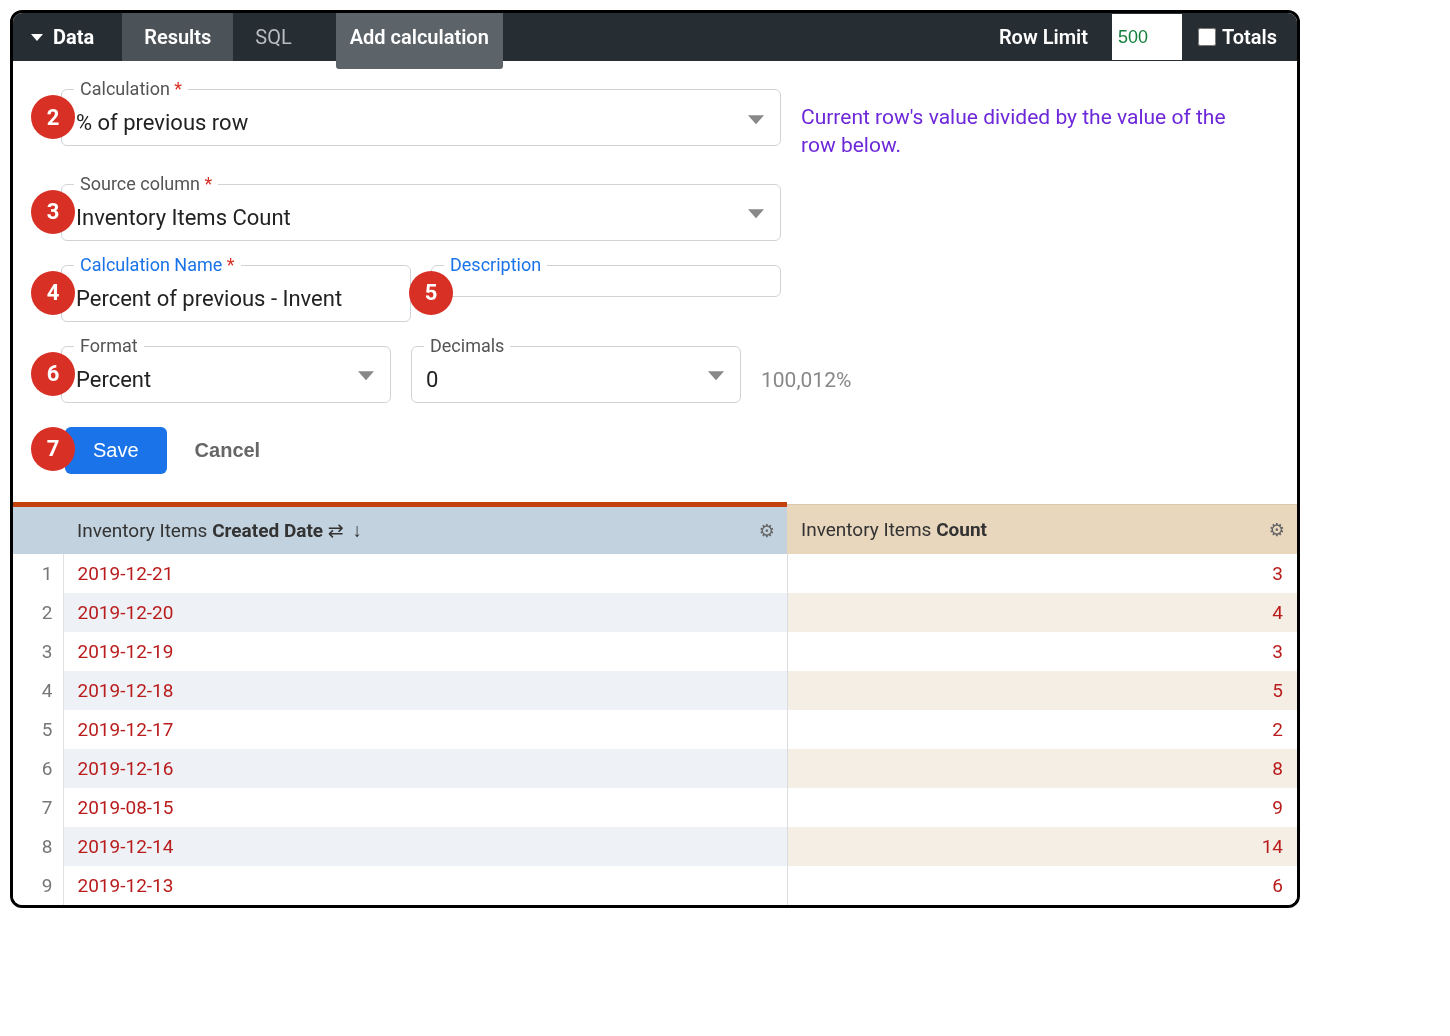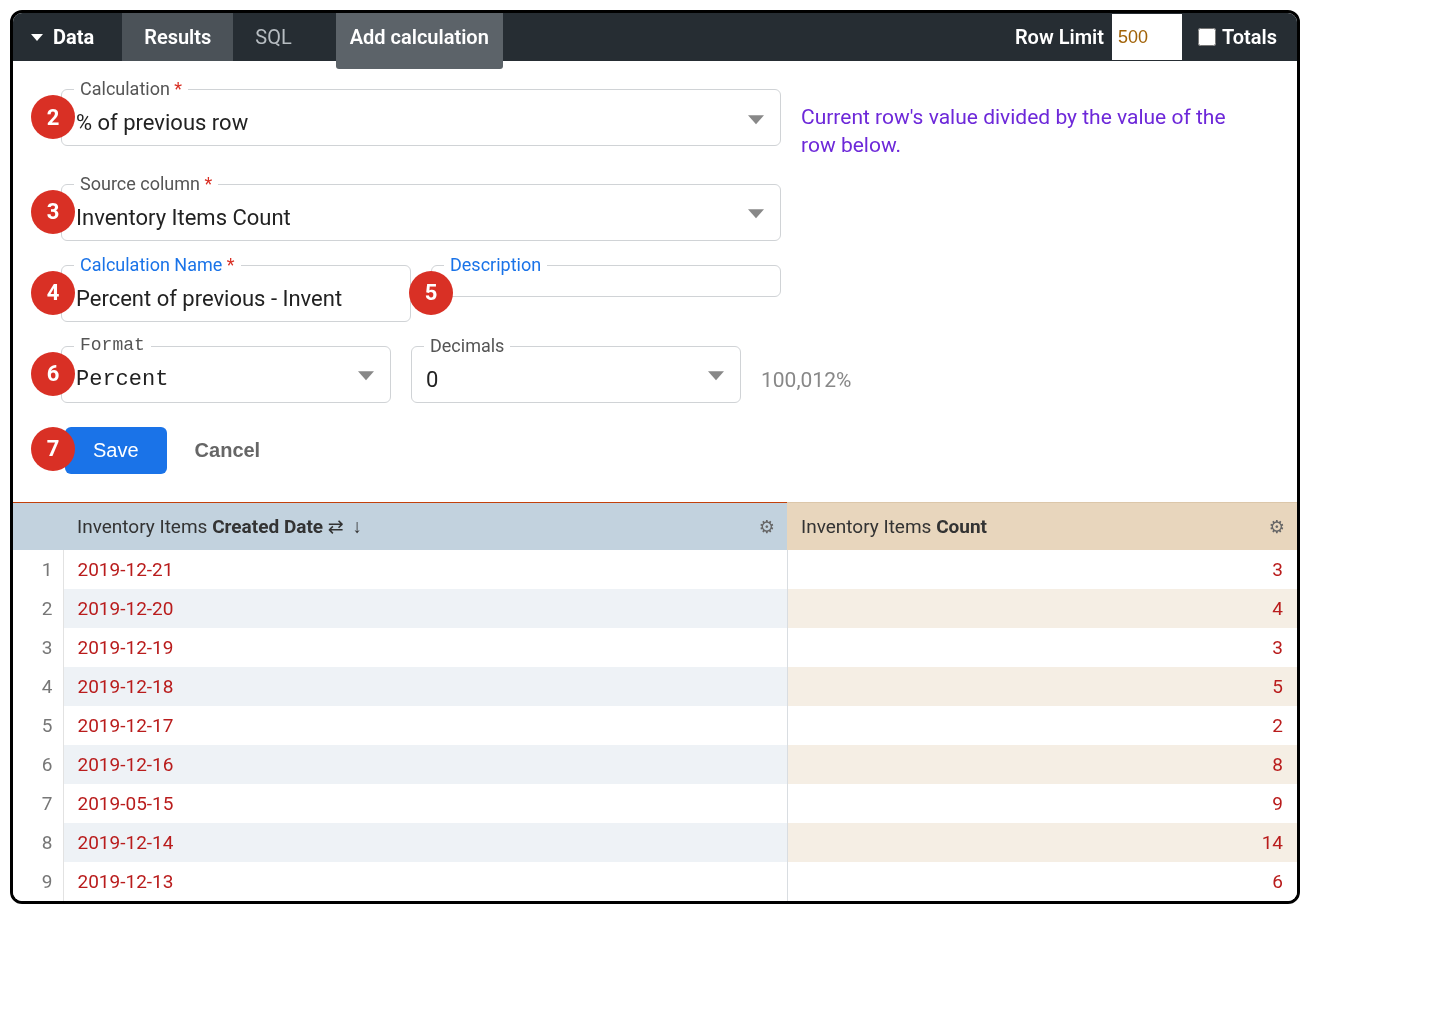--- a/index.html
+++ b/index.html
@@ -53,33 +53,33 @@
     border-radius: 3px;
     padding: 20px 14px;
     margin: 8px 0;
     color: #fff;
     font-weight: 600;
   }
   .topbar .spacer { flex: 1; }
   .topbar .rowlimit {
     display: flex;
     align-items: center;
-    gap: 8px;
+    gap: 24px;
     padding-right: 16px;
     font-weight: 600;
   }
   .topbar .rowlimit input {
     width: 70px;
     height: 46px;
     font-size: 18px;
     text-align: left;
     padding: 16px 6px;
     border: none;
     background: #fff;
-    color: #a16207;
+    color: #15803d;
   }
   .topbar .totals {
     display: flex;
     align-items: center;
     gap: 6px;
     padding-right: 20px;
     font-weight: 600;
   }
   .topbar input[type="checkbox"] {
     width: 18px; height: 18px;
@@ -176,21 +176,21 @@
   .data-table { width: 100%; border-collapse: collapse; table-layout: fixed; }
   .data-table thead th {
     text-align: left;
     font-weight: 400;
     font-size: 19px;
     padding: 12px 14px;
     position: relative;
   }
   .data-table thead th .bold { font-weight: 700; }
   .col-num { width: 50px; }
-  .th-dim { background: #c2d2de; color: #333; border-top: 1px solid #c2410c;}
+  .th-dim { background: #c2d2de; color: #333; border-top: 5px solid #c2410c;}
   .th-meas { background: #e8d6bd; color: #333; border-top: 1px solid #dcc7aa;}
   .gear {
     position: absolute;
     right: 12px; top: 50%;
     transform: translateY(-50%);
     font-size: 18px;
     color: #666;
   }
   .sort-icons { letter-spacing: 2px; }
   .data-table tbody td {
@@ -279,21 +279,21 @@
         <div class="badge" style="left:-22px; top:6px;">5</div>
         <div class="field half">
           <span class="legend blue">Description</span>
           <div class="value"></div>
         </div>
       </div>
     </div>
 
     <div class="row" style="position:relative;">
       <div class="badge" style="top:6px;">6</div>
-      <div class="field half" style="width:330px;font-family:Liberation Mono, monospace;">
+      <div class="field half" style="width:330px;">
         <span class="legend">Format</span>
         <div class="value">Percent</div>
         <span class="chev"></span>
       </div>
       <div class="field half" style="width:330px;">
         <span class="legend">Decimals</span>
         <div class="value">0</div>
         <span class="chev"></span>
       </div>
       <div class="preview">100,012%</div>
@@ -352,21 +352,21 @@
           <td class="c-dim">2019-12-17</td>
           <td class="c-meas">2</td>
         </tr>
         <tr>
           <td class="c-num">6</td>
           <td class="c-dim">2019-12-16</td>
           <td class="c-meas">8</td>
         </tr>
         <tr>
           <td class="c-num">7</td>
-          <td class="c-dim">2019-05-15</td>
+          <td class="c-dim">2019-08-15</td>
           <td class="c-meas">9</td>
         </tr>
         <tr>
           <td class="c-num">8</td>
           <td class="c-dim">2019-12-14</td>
           <td class="c-meas">14</td>
         </tr>
         <tr>
           <td class="c-num">9</td>
           <td class="c-dim">2019-12-13</td>

